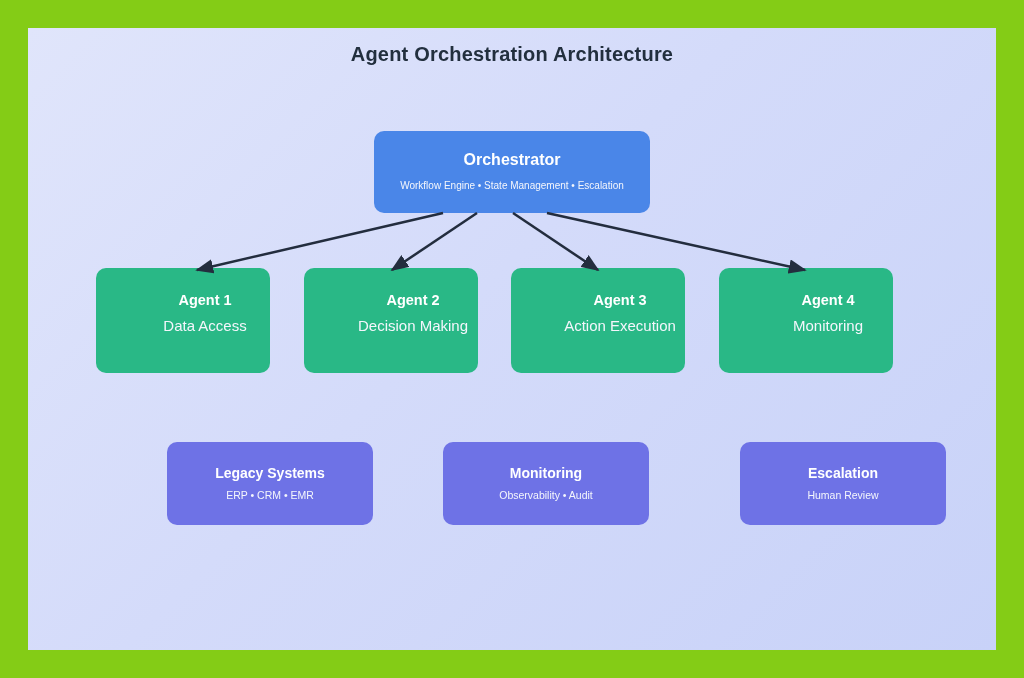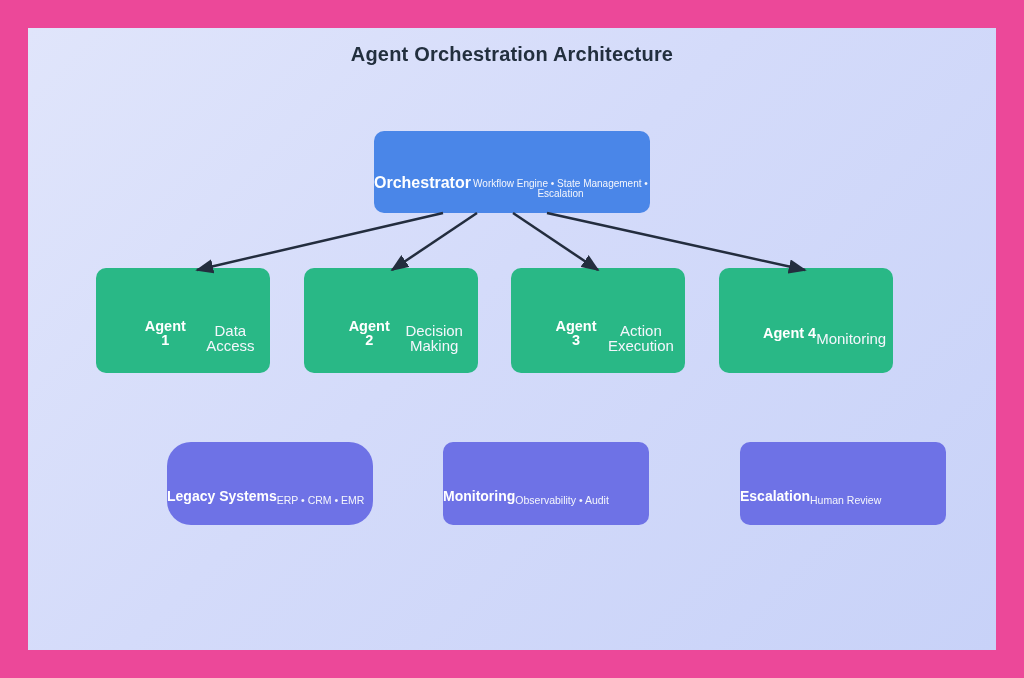--- a/index.html
+++ b/index.html
@@ -5,21 +5,21 @@
   html, body {
     margin: 0;
     padding: 0;
     background: #ffffff;
     font-family: "Liberation Sans", sans-serif;
   }
   .canvas {
     position: relative;
     width: 1024px;
     height: 678px;
-    background: #ec4899;
+    background: #84cc16;
     overflow: hidden;
   }
   .panel {
     position: absolute;
     left: 28px;
     top: 28px;
     width: 968px;
     height: 622px;
     background: linear-gradient(135deg, #e0e5fb 0%, #d4dbfa 45%, #c8d2f8 100%);
   }
@@ -33,21 +33,21 @@
     font-size: 20px;
     font-weight: bold;
     color: #222f3e;
     letter-spacing: 0.2px;
   }
   .node {
     position: absolute;
     box-sizing: border-box;
     border-radius: 10px;
     display: flex;
-    flex-direction: row;
+    flex-direction: column;
     align-items: center;
     text-align: center;
     color: #ffffff;
   }
   .node-title {
     font-weight: bold;
     line-height: 1;
   }
   .node-subtitle {
     font-weight: normal;
@@ -80,21 +80,21 @@
   .agent-4 { left: 719px; }
   .system {
     top: 442px;
     width: 206px;
     height: 83px;
     background: #6e72e6;
     padding-top: 24px;
   }
   .system .node-title { font-size: 14px; }
   .system .node-subtitle { font-size: 10.5px; margin-top: 10px; }
-  .system-1 { left: 167px; border-radius: 24px; }
+  .system-1 { left: 167px; }
   .system-2 { left: 443px; }
   .system-3 { left: 740px; }
   .connector-layer {
     position: absolute;
     left: 0;
     top: 0;
     width: 1024px;
     height: 678px;
     pointer-events: none;
     z-index: 5;

